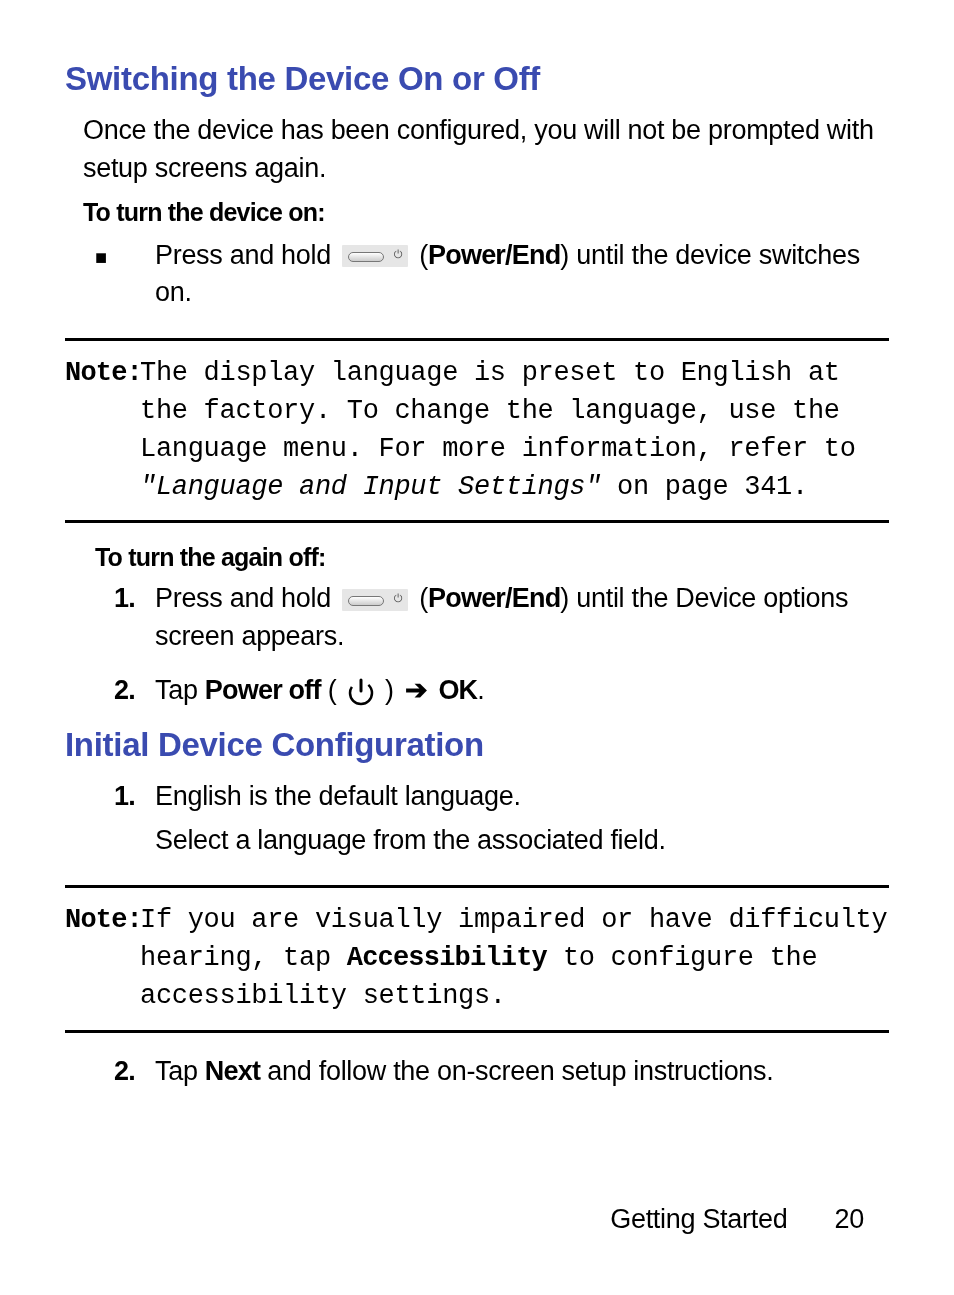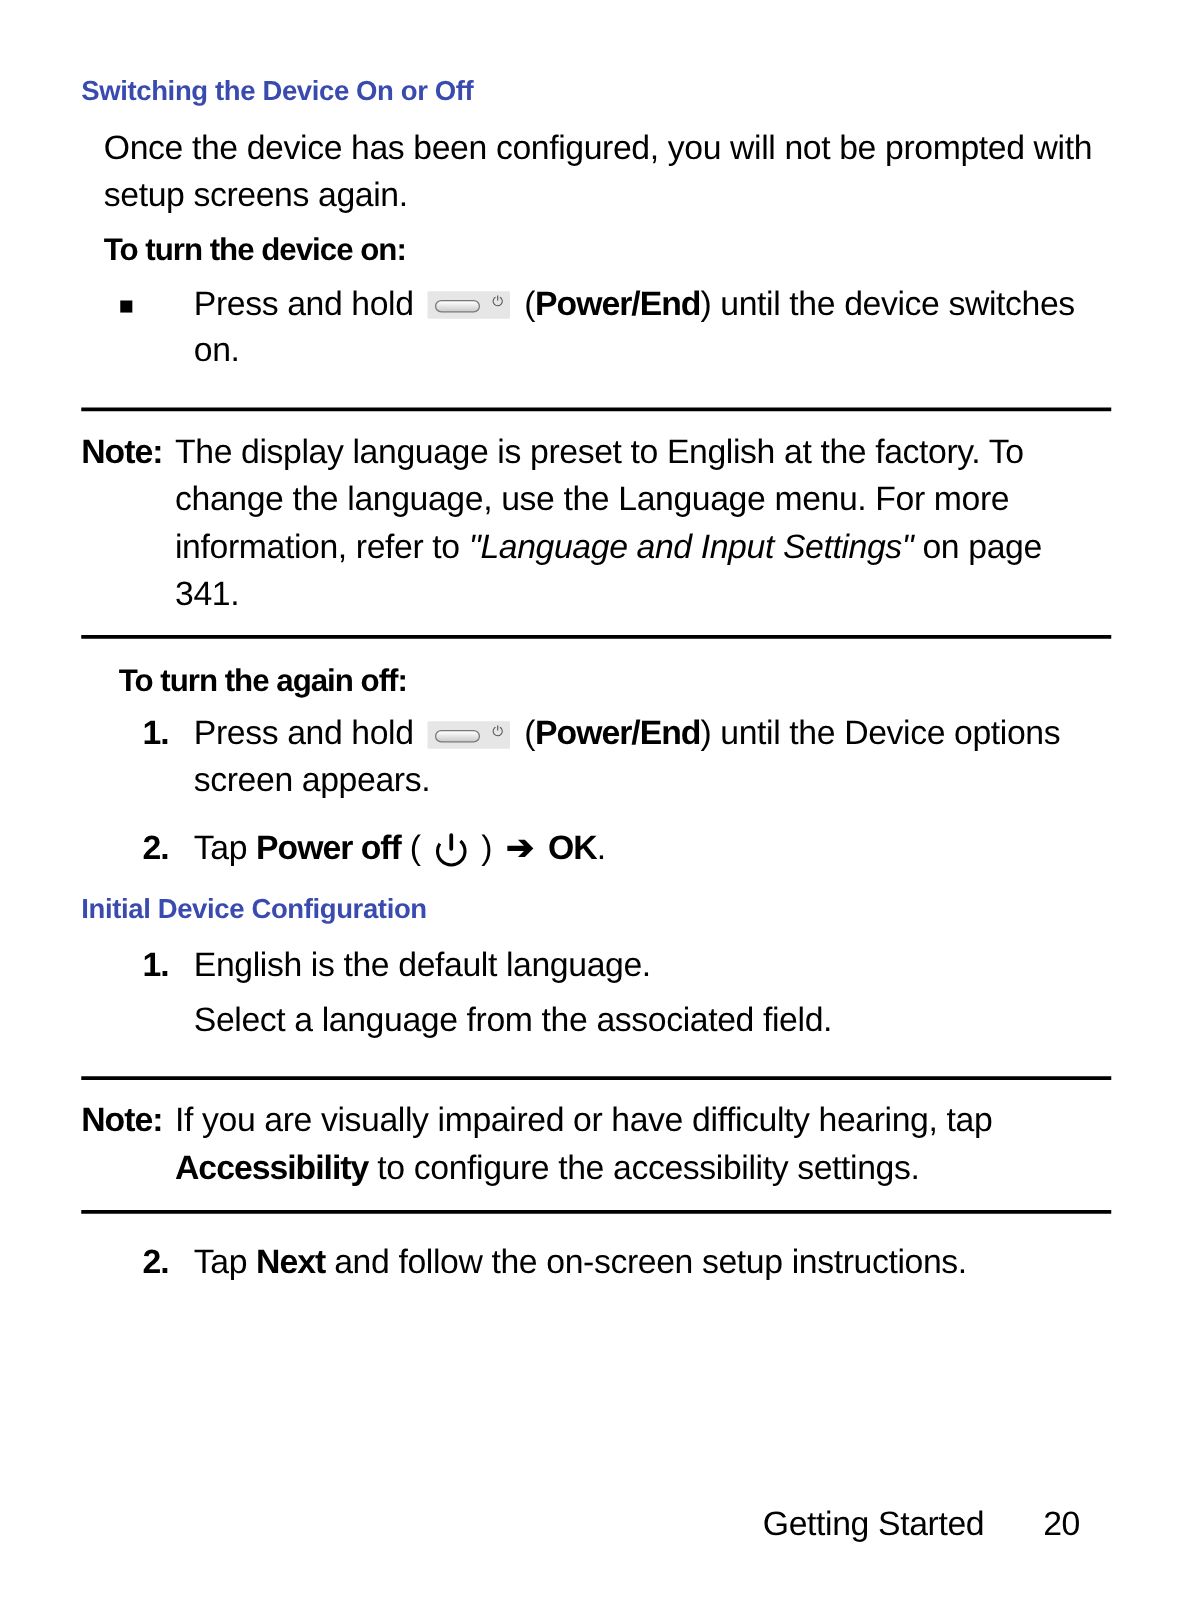--- a/index.html
+++ b/index.html
@@ -8,21 +8,21 @@
       width: 954px;
       height: 1295px;
       padding: 60px 65px 40px 65px;
       background: #fff;
       color: #000;
       position: relative;
     }
     h2.section-title {
       font-family: Arial, Helvetica, sans-serif;
       font-weight: 900;
-      font-size: 22px;
+      font-size: 33px;
       color: #3a4bb0;
       margin-bottom: 14px;
       letter-spacing: -0.3px;
     }
     p.body {
       font-size: 27px;
       line-height: 1.4;
       margin-left: 18px;
       margin-bottom: 10px;
       letter-spacing: -0.3px;
@@ -71,20 +71,21 @@
     }
     .item-body { flex: 1; }
     .item-body p { margin-bottom: 6px; }
     .bold-cond { font-weight: bold; font-stretch: condensed; letter-spacing: -0.8px; }
     .italic { font-style: italic; }
     .note-block {
       border-top: 3px solid #000;
       border-bottom: 3px solid #000;
       padding: 14px 0 14px 0;
       margin: 20px 0;
+      font-family: Liberation Mono, monospace;
     }
     .note-row {
       display: flex;
       font-size: 27px;
       line-height: 1.4;
       letter-spacing: -0.3px;
     }
     .note-label {
       font-weight: bold;
       font-stretch: condensed;

